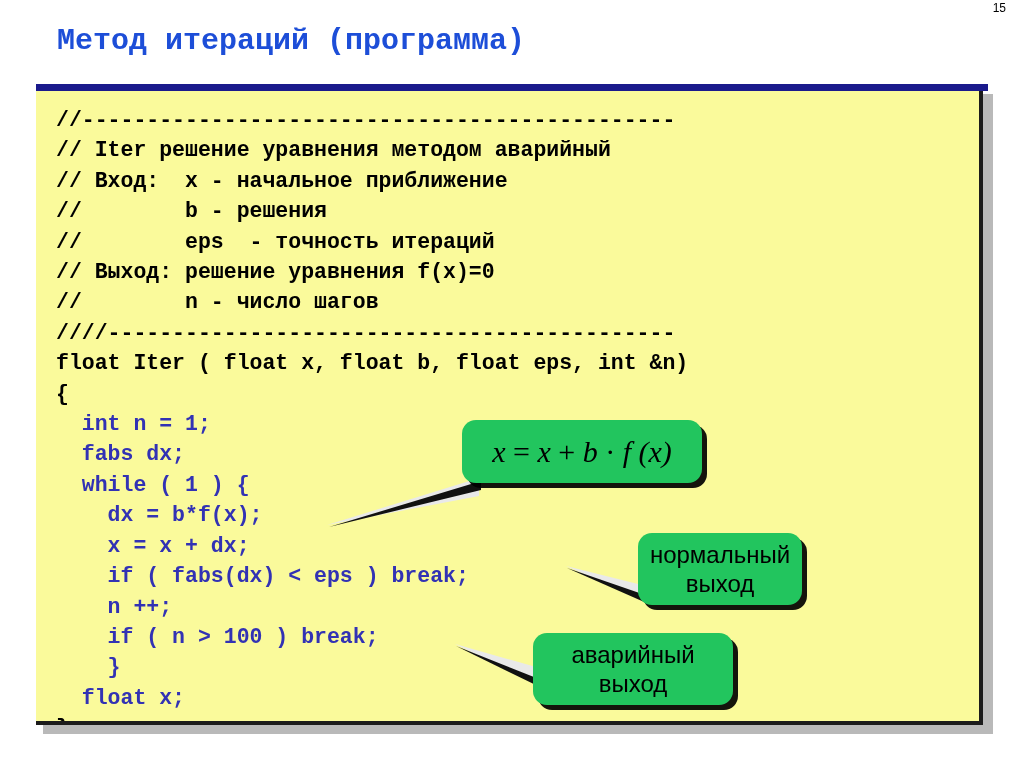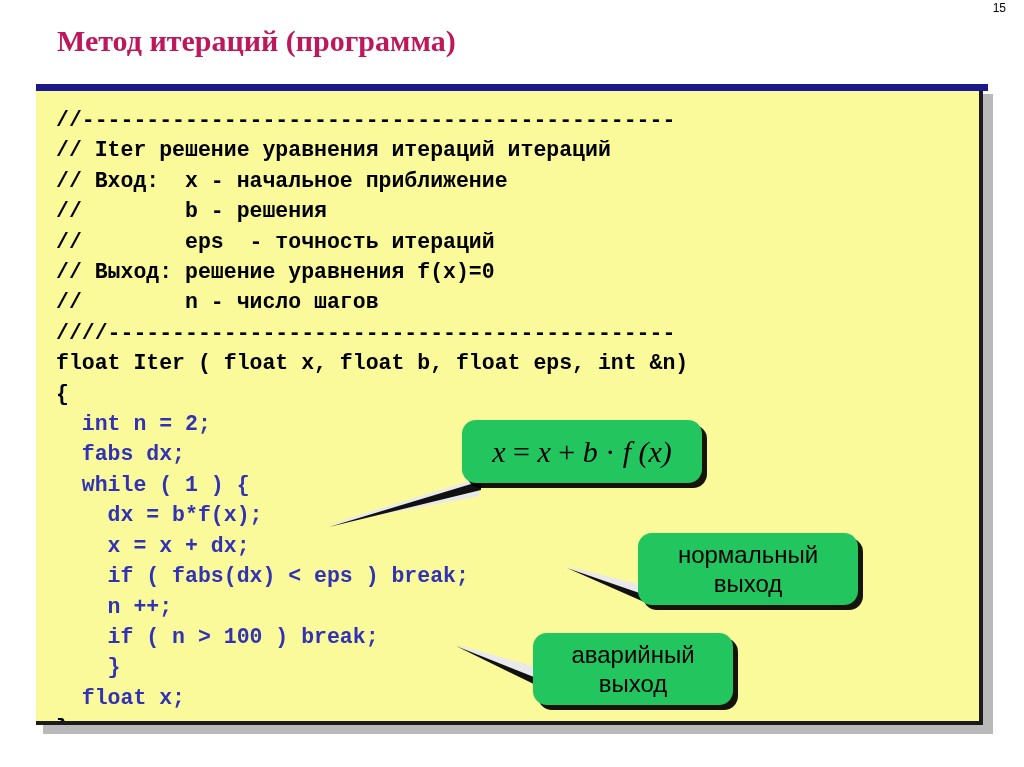--- a/index.html
+++ b/index.html
@@ -24,24 +24,24 @@
     font-size: 12px;
     color: #000000;
     line-height: 1;
   }
 
   
   #page-title {
     position: absolute;
     left: 57px;
     top: 24px;
-    font-family: Liberation Serif, serif;
+    font-family: Liberation Mono, monospace;
     font-weight: bold;
     font-size: 30px;
-    color: #be185d;
+    color: #1d4ed8;
     letter-spacing: 0px;
     white-space: nowrap;
     text-align: right;
   }
 
   
   #code-panel-wrap {
     position: absolute;
     left: 36px;
     top: 84px;
@@ -128,48 +128,48 @@
   .formula-text .op {
     font-style: normal;
   }
 
   
   #callout-formula { left: 462px; top: 420px; }
   #callout-formula .bubble { width: 240px; height: 63px; }
 
   
   #callout-normal { left: 638px; top: 533px; }
-  #callout-normal .bubble { width: 220px; height: 72px; padding: 4px 8px; }
+  #callout-normal .bubble { width: 164px; height: 72px; padding: 4px 8px; }
 
   
   #callout-emergency { left: 533px; top: 633px; }
   #callout-emergency .bubble { width: 200px; height: 72px; padding: 8px 8px; }
 </style>
 </head>
 <body>
 
 <div id="slide-number">15</div>
 
 <div id="page-title">Метод итераций (программа)</div>
 
 <div id="code-panel-wrap">
   <div id="code-panel-topborder"></div>
   <div id="code-panel-shadow"></div>
   <div id="code-panel">
     <pre id="code-block"><span class="c-black">//----------------------------------------------</span>
-<span class="c-black">// Iter решение уравнения итераций итераций</span>
+<span class="c-black">// Iter решение уравнения методом аварийный</span>
 <span class="c-black">// Вход:  x - начальное приближение</span>
 <span class="c-black">//        b - решения</span>
 <span class="c-black">//        eps  - точность итераций</span>
 <span class="c-black">// Выход: решение уравнения f(x)=0</span>
 <span class="c-black">//        n - число шагов</span>
 <span class="c-black">////--------------------------------------------</span>
 <span class="c-black">float Iter ( float x, float b, float eps, int &amp;n)</span>
 <span class="c-black">{</span>
-<span class="c-blue">  int n = 2;</span>
+<span class="c-blue">  int n = 1;</span>
 <span class="c-blue">  fabs dx;</span>
 <span class="c-blue">  while ( 1 ) {</span>
 <span class="c-blue">    dx = b*f(x);</span>
 <span class="c-blue">    x = x + dx;</span>
 <span class="c-blue">    if ( fabs(dx) &lt; eps ) break;</span>
 <span class="c-blue">    n ++;</span>
 <span class="c-blue">    if ( n &gt; 100 ) break;</span>
 <span class="c-blue">    }</span>
 <span class="c-blue">  float x;</span>
 <span class="c-black">}</span></pre>

